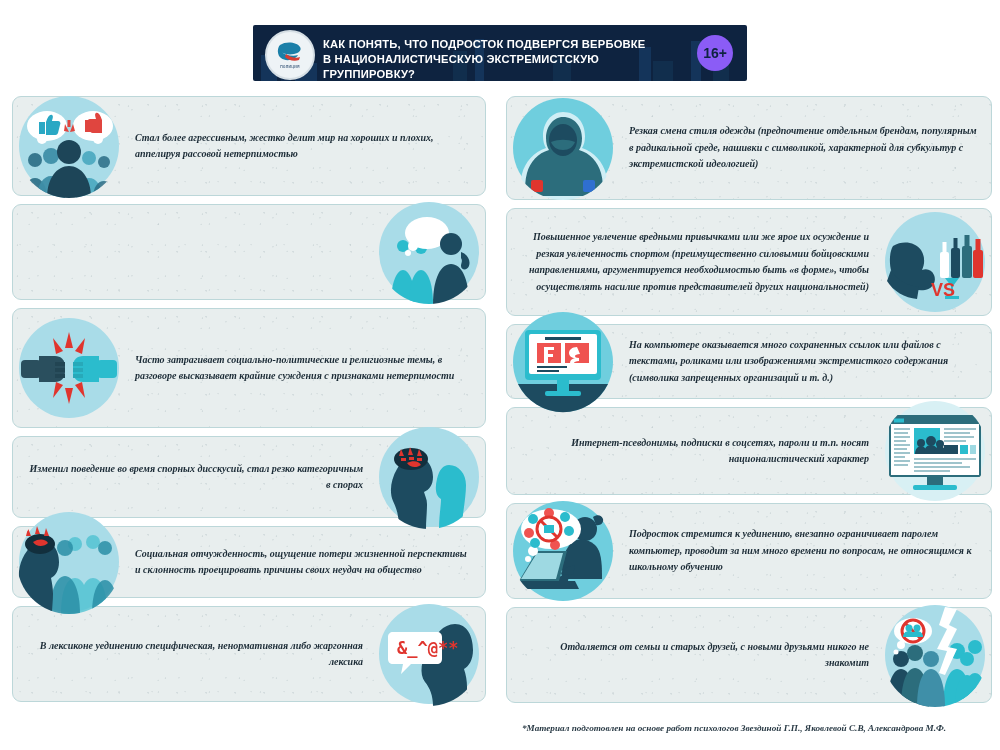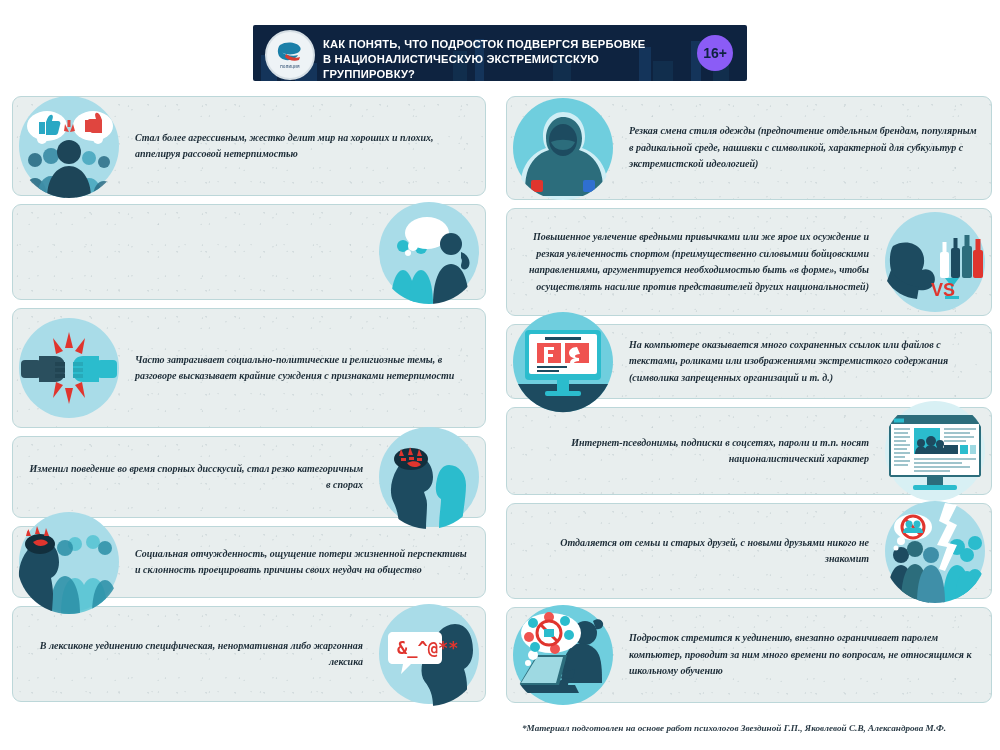--- a/index.html
+++ b/index.html
@@ -409,62 +409,20 @@
             <rect x="31" y="59" width="62" height="2"></rect>
               <rect x="31" y="63" width="48" height="2"></rect>
             <rect x="31" y="67" width="56" height="2"></rect>
               <rect x="31" y="71" width="36" height="2"></rect>
           </g>
           <rect x="44" y="78" width="16" height="8" fill="#2c6d7c"></rect>
           <rect x="30" y="86" width="44" height="5" rx="2" fill="#2bbccd"></rect>
         </svg>
       </div>
       <div class="card-text">Интернет-псевдонимы, подписки в соцсетях, пароли и т.п. носят националистический характер</div>
-    </div>
-
-    <div class="card icon-right" style="height:96px">
-      <div class="noise"></div>
-      <div class="icon-wrap">
-        <svg viewBox="0 0 104 104">
-          <circle cx="52" cy="52" r="50" fill="#a9dce8"></circle>
-          <g fill="#2bbccd">
-            <circle cx="74" cy="48" r="8"></circle>
-              <path d="M60 104c0-24 6-38 14-38s14 14 14 38z"></path>
-            <circle cx="92" cy="44" r="7"></circle>
-              <path d="M80 104c0-22 5-34 12-34s12 12 12 34z"></path>
-            <circle cx="84" cy="56" r="7"></circle>
-              <path d="M72 104c0-21 5-32 12-32s12 11 12 32z"></path>
-          </g>
-          <g fill="#1d4b60">
-            <circle cx="18" cy="56" r="8"></circle>
-              <path d="M4 104c0-24 6-38 14-38s14 14 14 38z"></path>
-          </g>
-          <g fill="#2c6d7c">
-            <circle cx="32" cy="50" r="8"></circle>
-              <path d="M18 104c0-25 6-39 14-39s14 14 14 39z"></path>
-          </g>
-          <g fill="#3f8fa8">
-            <circle cx="48" cy="56" r="8"></circle>
-              <path d="M34 104c0-24 6-38 14-38s14 14 14 38z"></path>
-          </g>
-          <path d="M62 4l-6 18 8 4-10 20 10 2-8 22 6 2 12-26-9-2 9-18-8-4 8-16z" fill="#fff"></path>
-          <ellipse cx="30" cy="28" rx="19" ry="13" fill="#fff"></ellipse>
-          <circle cx="18" cy="42" r="4" fill="#fff"></circle>
-            <circle cx="13" cy="49" r="2.5" fill="#fff"></circle>
-          <circle cx="30" cy="28" r="11" fill="none" stroke="#e0352e" stroke-width="3"></circle>
-          <path d="M22 20l16 16" stroke="#e0352e" stroke-width="3"></path>
-          <g fill="#2bbccd">
-            <circle cx="26" cy="25" r="3.5"></circle>
-              <circle cx="34" cy="25" r="3.5"></circle>
-            <path d="M20 34c0-4 3-6 6-6s6 2 6 6z"></path>
-              <path d="M28 34c0-4 3-6 6-6s6 2 6 6z"></path>
-          </g>
-        </svg>
-      </div>
-      <div class="card-text">Отдаляется от семьи и старых друзей, с новыми друзьями никого не знакомит</div>
     </div>
 
     <div class="card icon-left" style="height:96px">
       <div class="noise"></div>
       <div class="icon-wrap">
         <svg viewBox="0 0 104 104">
           <circle cx="52" cy="52" r="50" fill="#6fcede"></circle>
           <g fill="#1d4b60">
             <circle cx="74" cy="30" r="12"></circle>
             <path d="M82 18c4-3 9-2 10 2s-3 7-7 6z"></path>
@@ -487,17 +445,59 @@
             <circle cx="24" cy="44" r="5" fill="#2bbccd"></circle>
             <circle cx="44" cy="46" r="5" fill="#ef5350"></circle>
             <circle cx="38" cy="30" r="12" fill="none" stroke="#e0352e" stroke-width="3"></circle>
             <path d="M30 22l16 16" stroke="#e0352e" stroke-width="3"></path>
             <path d="M33 26h10v8H33z" fill="#2bbccd"></path>
           </g>
         </svg>
       </div>
       <div class="card-text">Подросток стремится к уединению, внезапно ограничивает паролем компьютер, проводит за ним много времени по вопросам, не относящимся к школьному обучению</div>
     </div>
+
+    <div class="card icon-right" style="height:96px">
+      <div class="noise"></div>
+      <div class="icon-wrap">
+        <svg viewBox="0 0 104 104">
+          <circle cx="52" cy="52" r="50" fill="#a9dce8"></circle>
+          <g fill="#2bbccd">
+            <circle cx="74" cy="48" r="8"></circle>
+              <path d="M60 104c0-24 6-38 14-38s14 14 14 38z"></path>
+            <circle cx="92" cy="44" r="7"></circle>
+              <path d="M80 104c0-22 5-34 12-34s12 12 12 34z"></path>
+            <circle cx="84" cy="56" r="7"></circle>
+              <path d="M72 104c0-21 5-32 12-32s12 11 12 32z"></path>
+          </g>
+          <g fill="#1d4b60">
+            <circle cx="18" cy="56" r="8"></circle>
+              <path d="M4 104c0-24 6-38 14-38s14 14 14 38z"></path>
+          </g>
+          <g fill="#2c6d7c">
+            <circle cx="32" cy="50" r="8"></circle>
+              <path d="M18 104c0-25 6-39 14-39s14 14 14 39z"></path>
+          </g>
+          <g fill="#3f8fa8">
+            <circle cx="48" cy="56" r="8"></circle>
+              <path d="M34 104c0-24 6-38 14-38s14 14 14 38z"></path>
+          </g>
+          <path d="M62 4l-6 18 8 4-10 20 10 2-8 22 6 2 12-26-9-2 9-18-8-4 8-16z" fill="#fff"></path>
+          <ellipse cx="30" cy="28" rx="19" ry="13" fill="#fff"></ellipse>
+          <circle cx="18" cy="42" r="4" fill="#fff"></circle>
+            <circle cx="13" cy="49" r="2.5" fill="#fff"></circle>
+          <circle cx="30" cy="28" r="11" fill="none" stroke="#e0352e" stroke-width="3"></circle>
+          <path d="M22 20l16 16" stroke="#e0352e" stroke-width="3"></path>
+          <g fill="#2bbccd">
+            <circle cx="26" cy="25" r="3.5"></circle>
+              <circle cx="34" cy="25" r="3.5"></circle>
+            <path d="M20 34c0-4 3-6 6-6s6 2 6 6z"></path>
+              <path d="M28 34c0-4 3-6 6-6s6 2 6 6z"></path>
+          </g>
+        </svg>
+      </div>
+      <div class="card-text">Отдаляется от семьи и старых друзей, с новыми друзьями никого не знакомит</div>
+    </div>
   </div>
 
   <div class="footnote">*Материал подготовлен на основе работ психологов Звездиной Г.П., Яковлевой С.В, Александрова М.Ф.</div>
 
 </div>
 
 </body></html>

